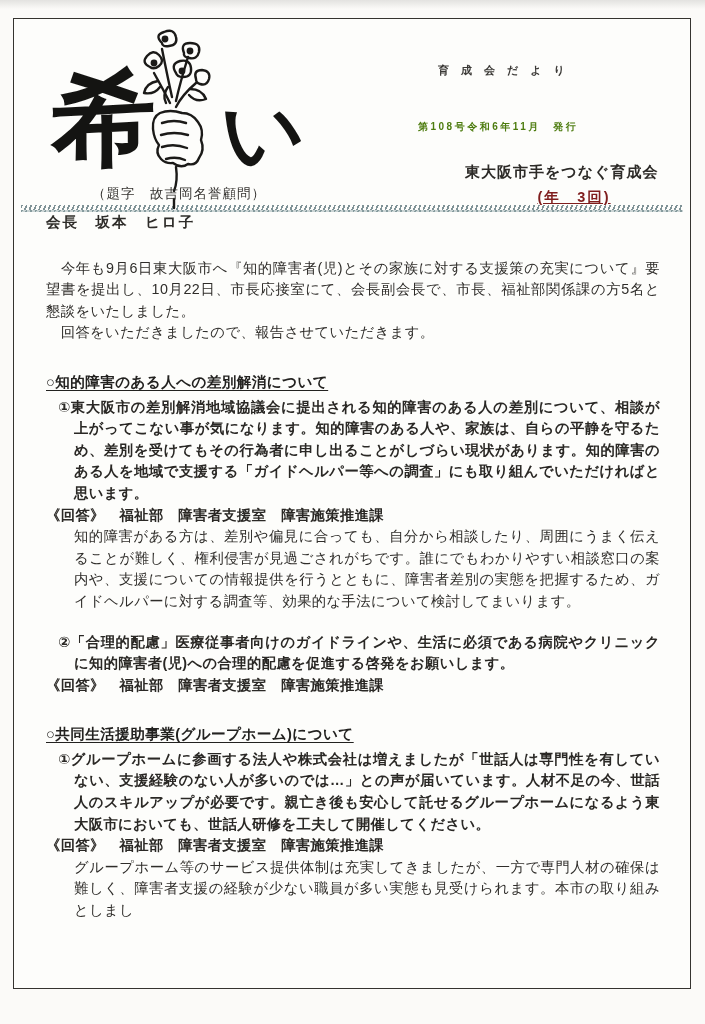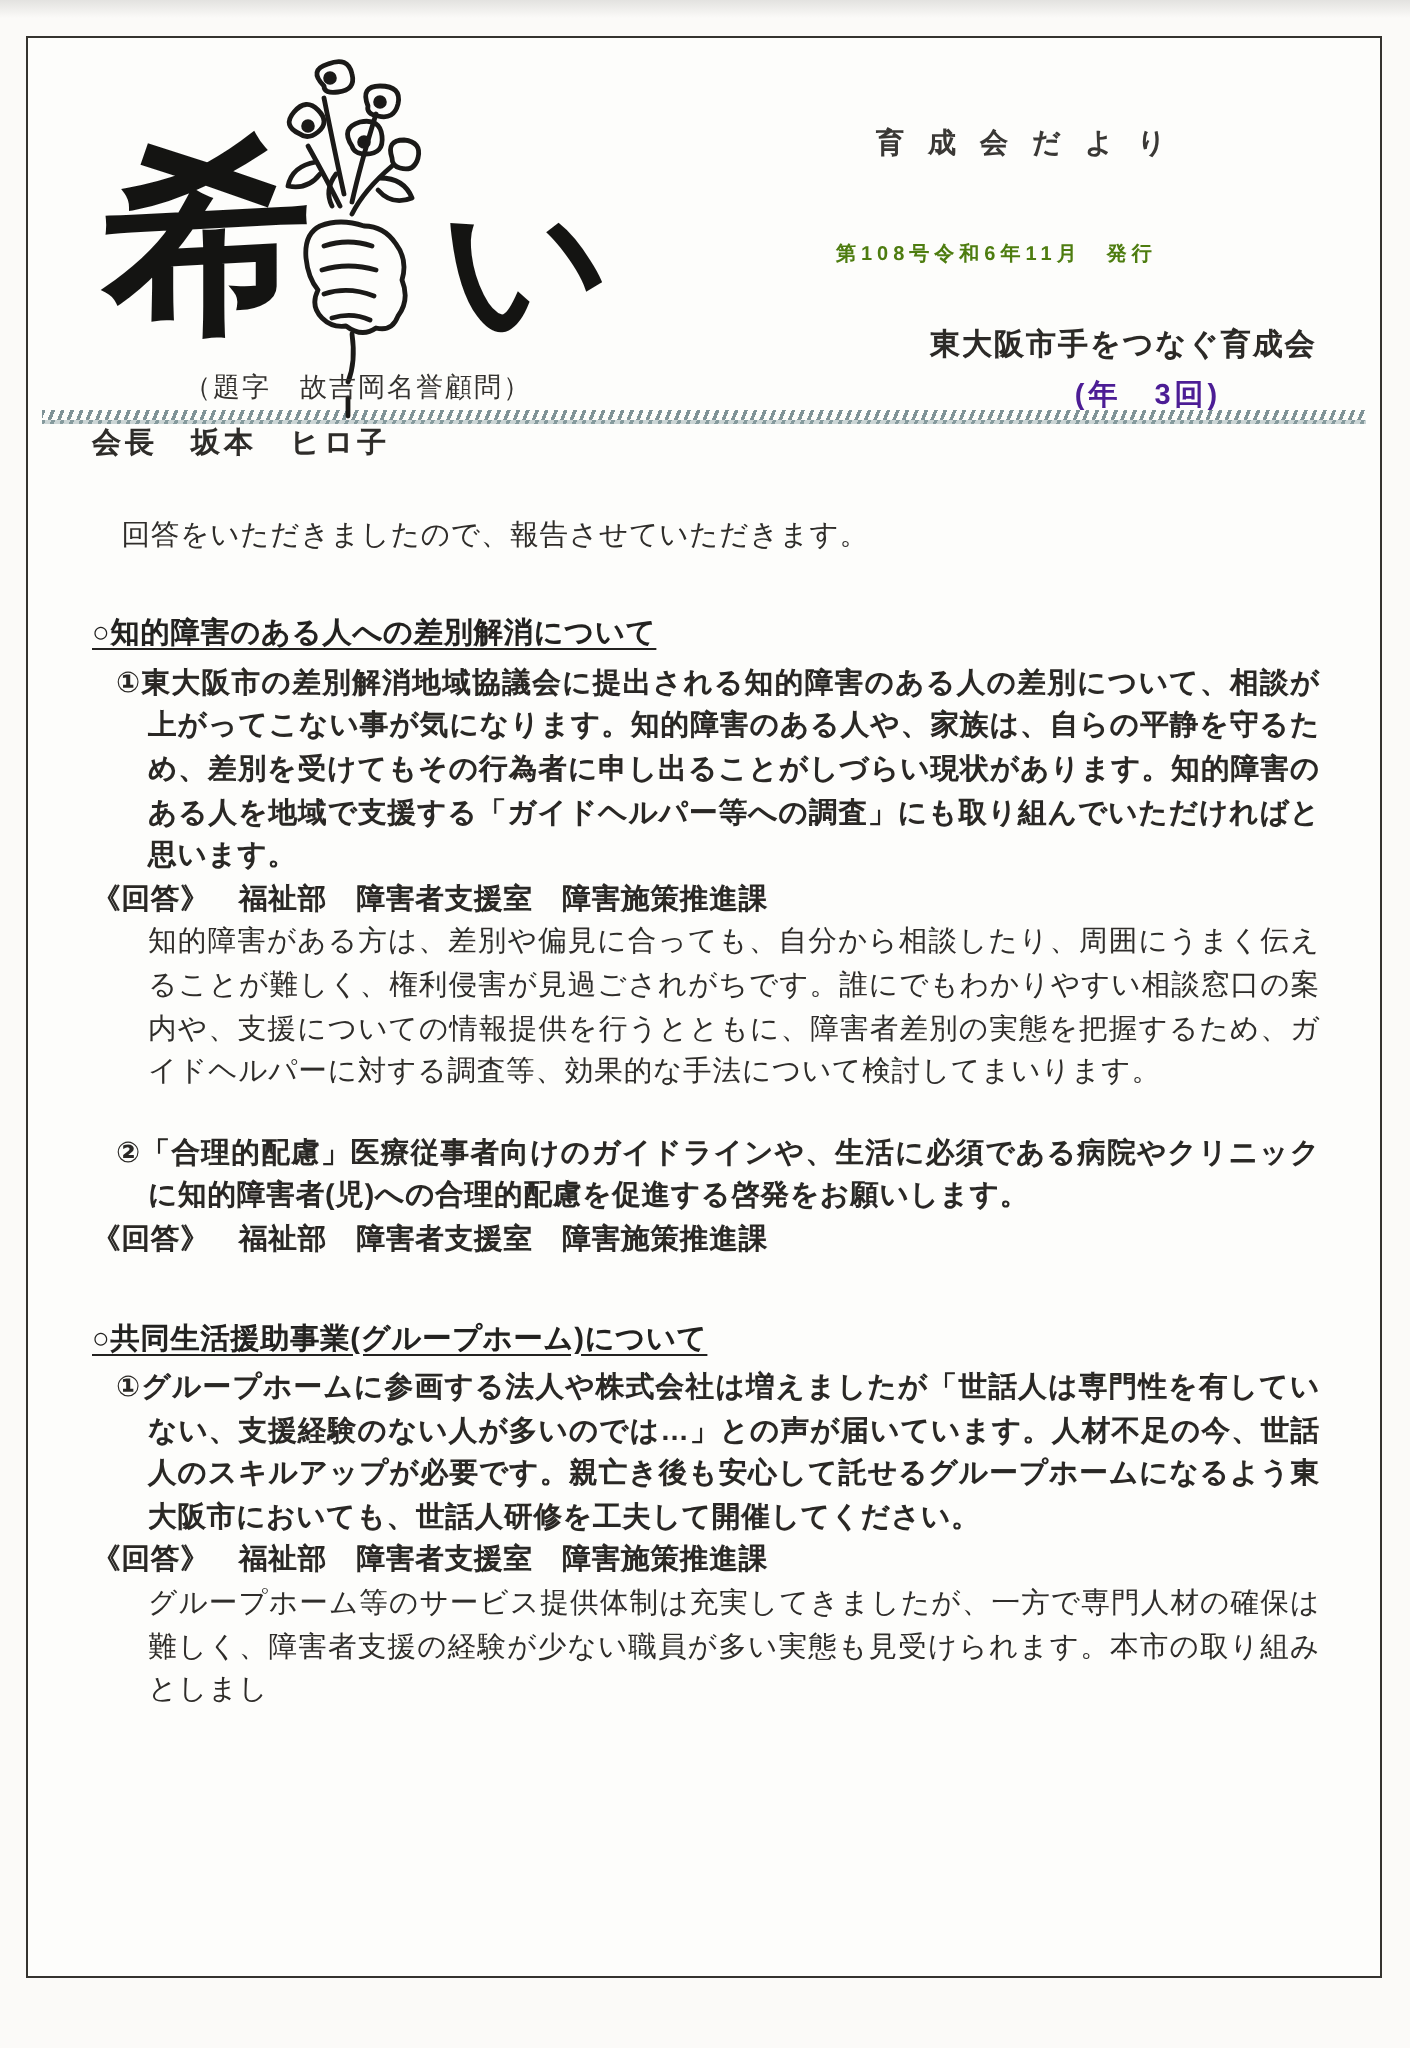--- a/index.html
+++ b/index.html
@@ -39,37 +39,37 @@
   .cal-1 { left:38px; top:48px; font-size:104px; transform:rotate(-3deg) skewX(-3deg); }
   .cal-2 { left:208px; top:72px; font-size:80px; transform:rotate(-7deg); }
   .flower { position:absolute; left:118px; top:8px; }
   .title-caption {
     position:absolute; left:78px; top:166px;
     font-size:13.5px; letter-spacing:1px; color:#34322f;
   }
   .mast-right { position:absolute; left:400px; top:0; width:262px; }
   .newsletter-name {
     position:absolute; left:24px; top:44px; width:238px;
-    font-size:14px; letter-spacing:12px; white-space:nowrap;
+    font-size:11px; letter-spacing:12px; white-space:nowrap;
     color:#3a3835; font-weight:bold;
   }
   .issue-line {
     position:absolute; left:4px; top:101px; width:258px;
     font-size:10px; letter-spacing:2.5px; white-space:nowrap;
     color:#4d7c0f; font-weight:bold;
   }
   .publisher {
     position:absolute; left:34px; top:144px; width:228px;
     font-size:15px; letter-spacing:1px; white-space:nowrap;
     color:#2c2a27; font-weight:bold;margin-left:17px;
   }
   .frequency {
     position:absolute; left:90px; top:169px; width:140px;
     font-size:14.5px; letter-spacing:2px; text-align:center;
-    color:#4c1d95; font-weight:bold;
+    color:#7f1d1d; font-weight:bold;text-decoration:underline;
   }
   
   .divider {
     height:5px; margin:0 7px;
     background:repeating-linear-gradient(112deg,
       #7f9296 0px, #7f9296 1.7px, rgba(255,255,255,0) 1.7px, rgba(255,255,255,0) 4.4px);
     border-bottom:2px solid rgba(143,163,167,.45);
   }
   
   main { padding:0 30px 0 32px; }
@@ -146,20 +146,21 @@
         <div class="frequency">(年　3回)</div>
       </div>
     </header>
 
     <div class="divider"></div>
 
     <main class="body-text">
       <div class="byline">会長　坂本　ヒロ子</div>
 
       <div class="intro">
+        <p>　今年も9月6日東大阪市へ『知的障害者(児)とその家族に対する支援策の充実について』要望書を提出し、10月22日、市長応接室にて、会長副会長で、市長、福祉部関係課の方5名と懇談をいたしました。</p>
         <p>　回答をいただきましたので、報告させていただきます。</p>
       </div>
 
       <section class="topic">
         <h2 class="topic-heading">○知的障害のある人への差別解消について</h2>
 
         <div class="item">
           <p class="req">①東大阪市の差別解消地域協議会に提出される知的障害のある人の差別について、相談が上がってこない事が気になります。知的障害のある人や、家族は、自らの平静を守るため、差別を受けてもその行為者に申し出ることがしづらい現状があります。知的障害のある人を地域で支援する「ガイドヘルパー等への調査」にも取り組んでいただければと思います。</p>
           <p class="ans-label">《回答》　福祉部　障害者支援室　障害施策推進課</p>
           <p class="ans">知的障害がある方は、差別や偏見に合っても、自分から相談したり、周囲にうまく伝えることが難しく、権利侵害が見過ごされがちです。誰にでもわかりやすい相談窓口の案内や、支援についての情報提供を行うとともに、障害者差別の実態を把握するため、ガイドヘルパーに対する調査等、効果的な手法について検討してまいります。</p>

